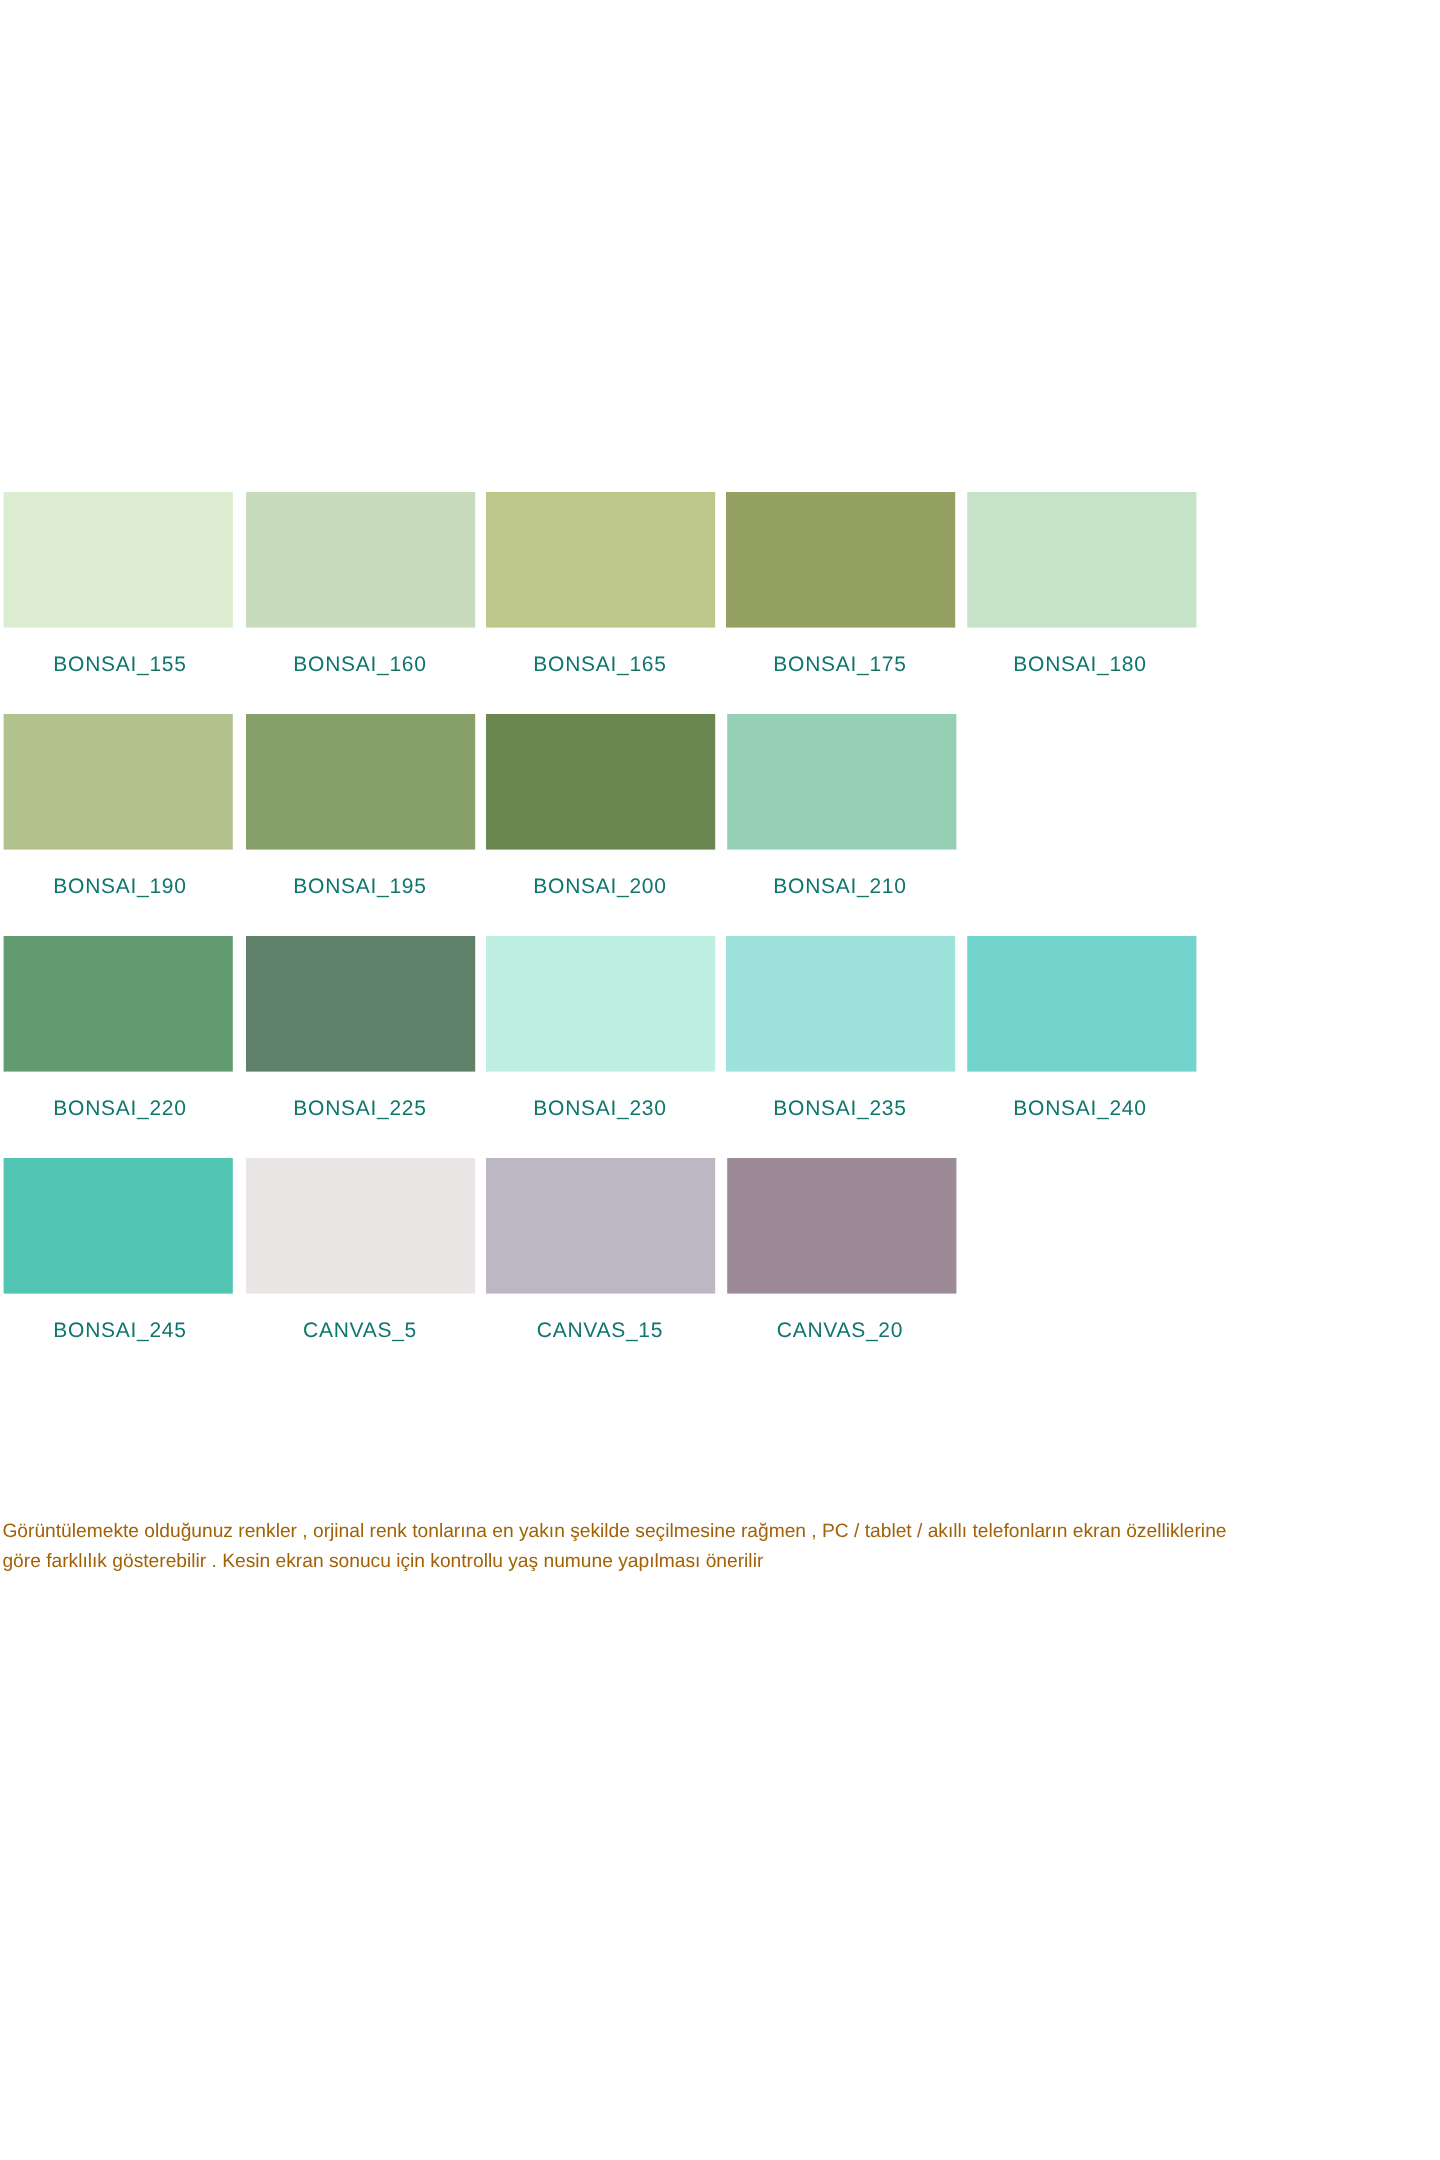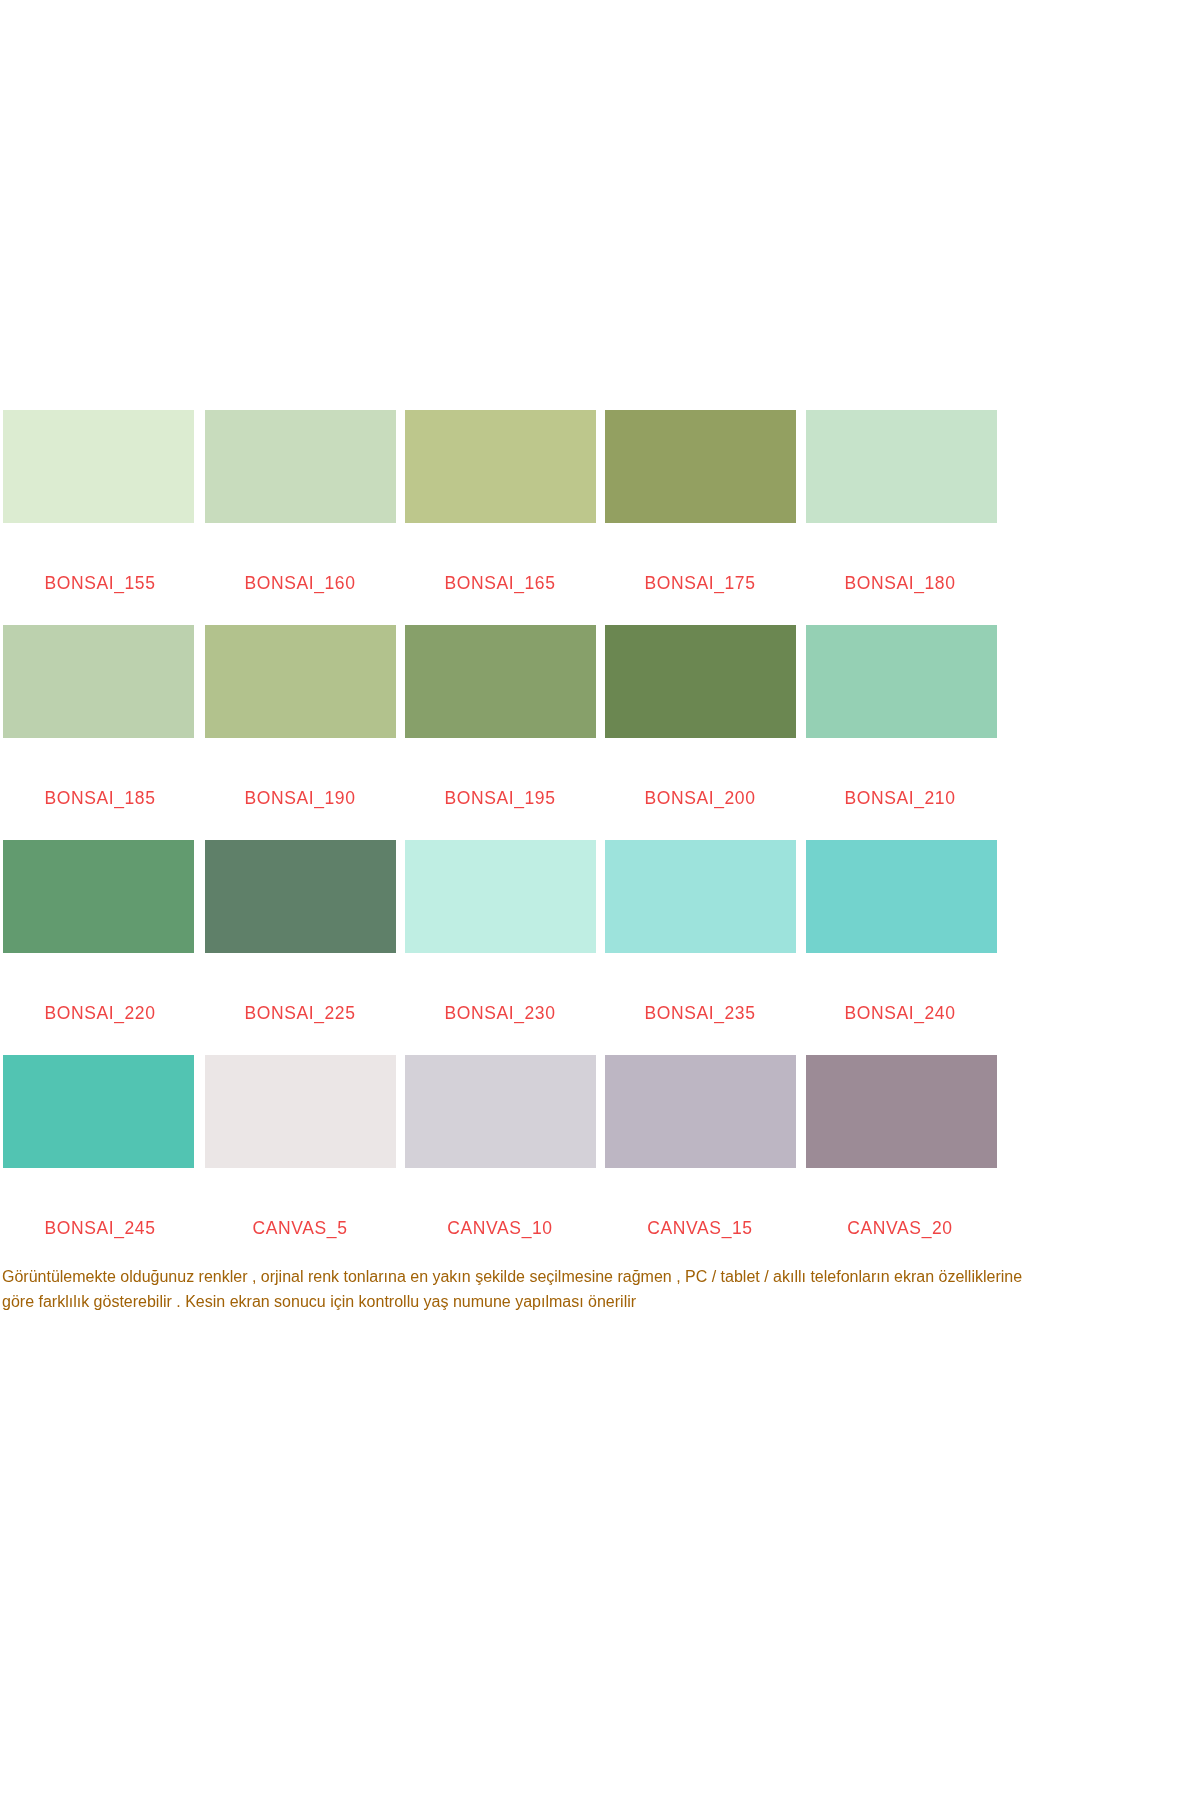--- a/index.html
+++ b/index.html
@@ -61,24 +61,23 @@
   .swatch-row .swatch-cell:last-child .swatch-chip {
     margin-left: auto;
     margin-right: 3px;
   }
 
   .swatch-label {
     text-align: center;
     font-family: "Liberation Sans", sans-serif;
     font-size: 17.5px;
     letter-spacing: 0.6px;
-    color: #ef4444;
+    color: #0f766e;
     padding-top: 20px;
     white-space: nowrap;
-    margin-top: 30px;
   }
 
   .disclaimer {
     position: absolute;
     left: 2px;
     top: 1264px;
     width: 1190px;
     font-family: "Liberation Sans", sans-serif;
     font-size: 16px;
     line-height: 25px;
@@ -113,24 +112,20 @@
         <div class="swatch-chip" style="background-color: rgb(147, 160, 97);"></div>
         <div class="swatch-label">BONSAI_175</div>
       </div>
       <div class="swatch-cell">
         <div class="swatch-chip" style="background-color: rgb(198, 227, 202);"></div>
         <div class="swatch-label">BONSAI_180</div>
       </div>
     </div>
 
     <div class="swatch-row">
-      <div class="swatch-cell">
-        <div class="swatch-chip" style="background-color: rgb(188, 209, 174);"></div>
-        <div class="swatch-label">BONSAI_185</div>
-      </div>
       <div class="swatch-cell">
         <div class="swatch-chip" style="background-color: rgb(178, 194, 141);"></div>
         <div class="swatch-label">BONSAI_190</div>
       </div>
       <div class="swatch-cell">
         <div class="swatch-chip" style="background-color: rgb(135, 160, 106);"></div>
         <div class="swatch-label">BONSAI_195</div>
       </div>
       <div class="swatch-cell">
         <div class="swatch-chip" style="background-color: rgb(107, 135, 81);"></div>
@@ -168,24 +163,20 @@
     <div class="swatch-row">
       <div class="swatch-cell">
         <div class="swatch-chip" style="background-color: rgb(82, 196, 178);"></div>
         <div class="swatch-label">BONSAI_245</div>
       </div>
       <div class="swatch-cell">
         <div class="swatch-chip" style="background-color: rgb(235, 230, 230);"></div>
         <div class="swatch-label">CANVAS_5</div>
       </div>
       <div class="swatch-cell">
-        <div class="swatch-chip" style="background-color: rgb(212, 209, 216);"></div>
-        <div class="swatch-label">CANVAS_10</div>
-      </div>
-      <div class="swatch-cell">
         <div class="swatch-chip" style="background-color: rgb(189, 182, 195);"></div>
         <div class="swatch-label">CANVAS_15</div>
       </div>
       <div class="swatch-cell">
         <div class="swatch-chip" style="background-color: rgb(156, 139, 150);"></div>
         <div class="swatch-label">CANVAS_20</div>
       </div>
     </div>
 
   </div>

